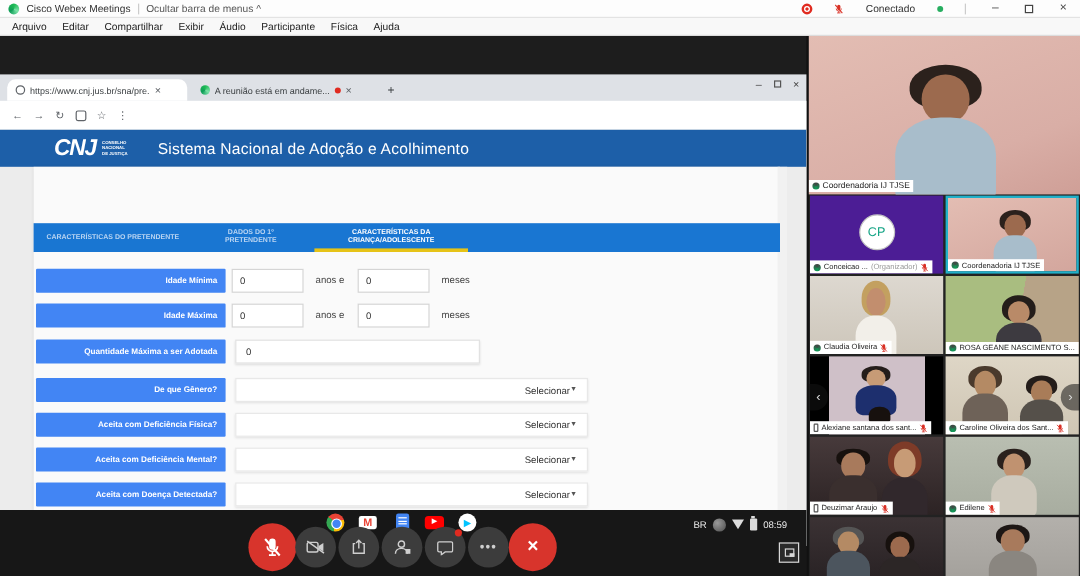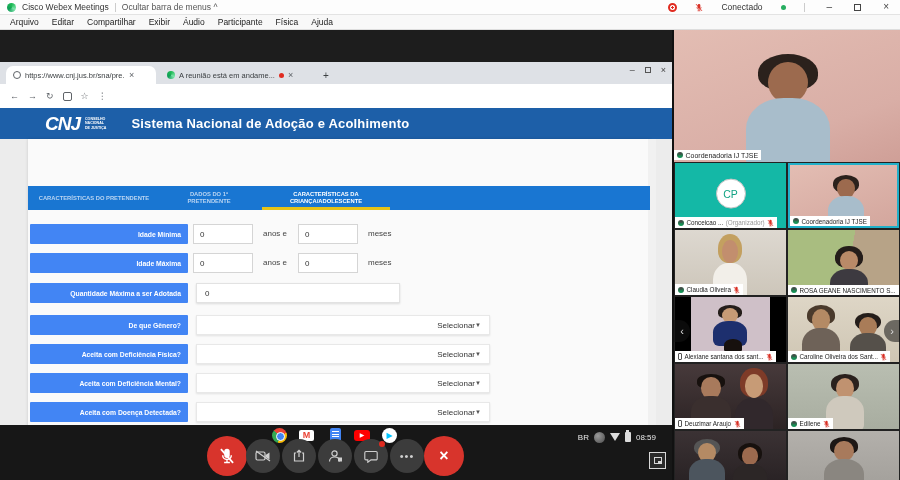--- a/index.html
+++ b/index.html
@@ -36,21 +36,21 @@
   .lock { width:6px; height:5px; border:1px solid #5f6368; border-radius:1px; position:relative; margin-top:2px; }
   .lock:before { content:""; position:absolute; left:0.5px; top:-3px; width:3px; height:3px; border:1px solid #5f6368; border-bottom:none; border-radius:3px 3px 0 0; }
   .addr-ico { font-size:9px; color:#5f6368; }
   .pg-ico { width:9px; height:9px; border:1px solid #5f6368; border-radius:2px; }
 
   
   .page { position:absolute; top:46px; left:0; right:0; bottom:0; background:#ececec; overflow:hidden; }
   .cnj-header { position:absolute; top:0; left:0; right:0; height:31px; background:#1d5fa8; display:flex; align-items:center; color:#fff; }
   .cnj-logo { font-size:19px; font-weight:bold; font-style:italic; margin-left:45px; letter-spacing:-1px; }
   .cnj-caption { margin-left:5px; font-size:3.6px; line-height:4.2px; font-weight:bold; }
-  .cnj-title { margin-left:25px; font-size:13px; font-weight:700; letter-spacing:0.2px; }
+  .cnj-title { margin-left:25px; font-size:13px; font-weight:400; letter-spacing:0.2px; }
   .card { position:absolute; top:31px; left:28px; width:622px; bottom:0; background:#fafafa; box-shadow:0 0 3px rgba(0,0,0,0.15); }
   .section-bar { position:absolute; top:34px; left:73px; width:572px; height:27px; background:#1976d2; color:#fff; display:flex; align-items:center; font-size:9.5px; font-weight:bold; padding-left:40px; box-shadow:0 1px 2px rgba(0,0,0,0.3); }
   .ftabs { position:absolute; top:78px; left:28px; width:622px; height:24px; background:#1976d2; display:flex; }
   .ftab { height:100%; display:flex; align-items:center; justify-content:center; text-align:center; font-size:5.8px; font-weight:bold; color:#b9d4f2; padding:0 8px; line-height:7px; position:relative; }
   .ftab.active { color:#fff; }
   .ftab.active:after { content:""; position:absolute; left:4px; right:4px; bottom:0; height:3px; background:#e6c317; }
   .frow-label { position:absolute; left:30px; width:158px; height:20px; background:#4285f4; color:#fff; font-size:6.8px; font-weight:bold; display:flex; align-items:center; justify-content:flex-end; padding-right:7px; border-radius:1px; }
   .fnum { position:absolute; width:60px; height:20px; border:1px solid #d5d5d5; background:#fff; font-size:8px; padding:0 6px; font-family:"Liberation Sans",sans-serif; color:#333; }
   .funit { position:absolute; font-size:8px; color:#444; }
   .fwide { position:absolute; left:196px; width:204px; height:20px; border:1px solid #e2e2e2; background:#fff; box-shadow:0 1px 2px rgba(0,0,0,0.12); font-size:8px; padding:0 8px; font-family:"Liberation Sans",sans-serif; color:#333; }
@@ -328,21 +328,21 @@
         <div class="hair" style="background:#2b211c;"></div>
         <div class="face" style="background:#9c6a4e;"></div>
         <div class="torso" style="background:#a8bdcb;"></div>
       </div>
       <div class="vlabel" style="bottom:2px; font-size:7px;">
         <span class="wx-ico"></span>
         <span>Coordenadoria IJ TJSE</span>
       </div>
     </div>
 
-    <div class="tile" style="left:1px; top:133px; background:#14b8a6;padding-left:28px;">
+    <div class="tile" style="left:1px; top:133px; background:#4c1d95;padding-left:28px;">
       <div class="cp-circle">CP</div>
       <div class="vlabel">
         <span class="wx-ico"></span>
         <span>Conceicao ...</span>
         <span class="role">(Organizador)</span>
         <svg class="micico" width="7" height="8" viewBox="0 0 10 11">
             <path d="M5 1a1.7 1.7 0 0 1 1.7 1.7v2.4a1.7 1.7 0 0 1-3.4 0V2.7A1.7 1.7 0 0 1 5 1z" fill="#d93025"></path>
             <path d="M2.3 5a2.7 2.7 0 0 0 5.4 0M5 7.7V9.6M3.2 9.6h3.6" stroke="#d93025" stroke-width="0.9" fill="none"></path>
             <line x1="1.3" y1="1.3" x2="8.7" y2="9.7" stroke="#d93025" stroke-width="1.1"></line>
           </svg>

